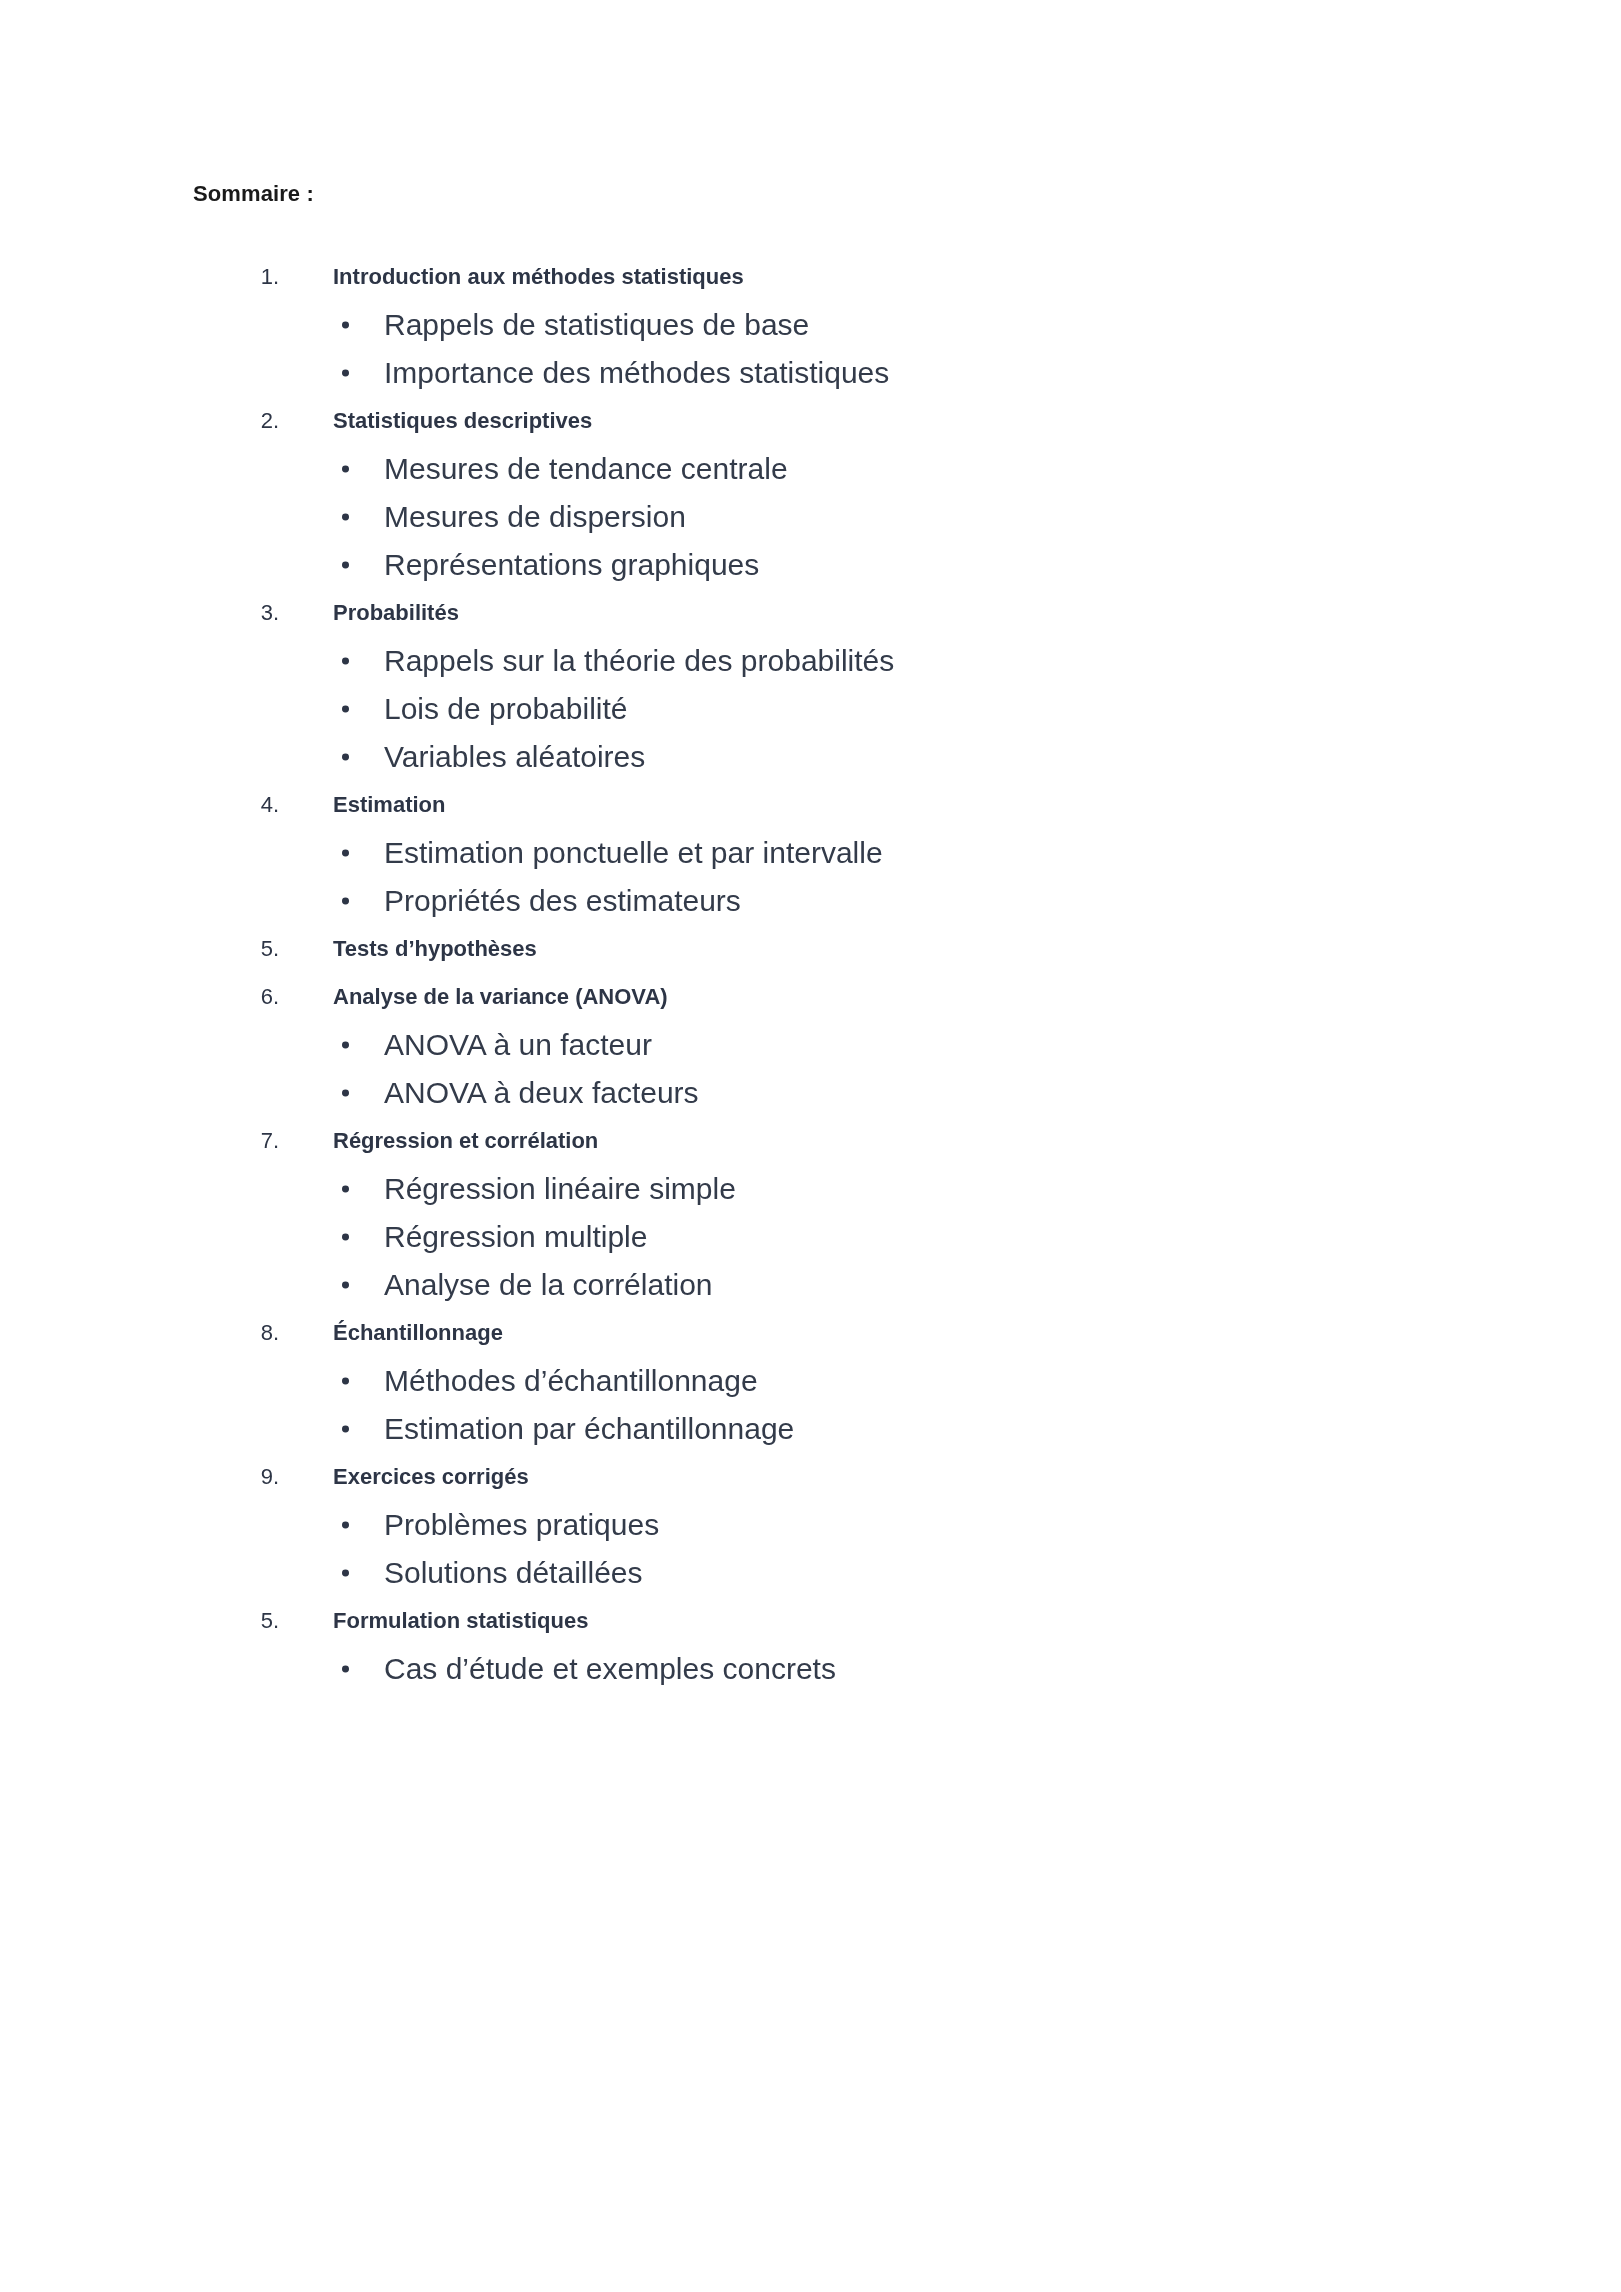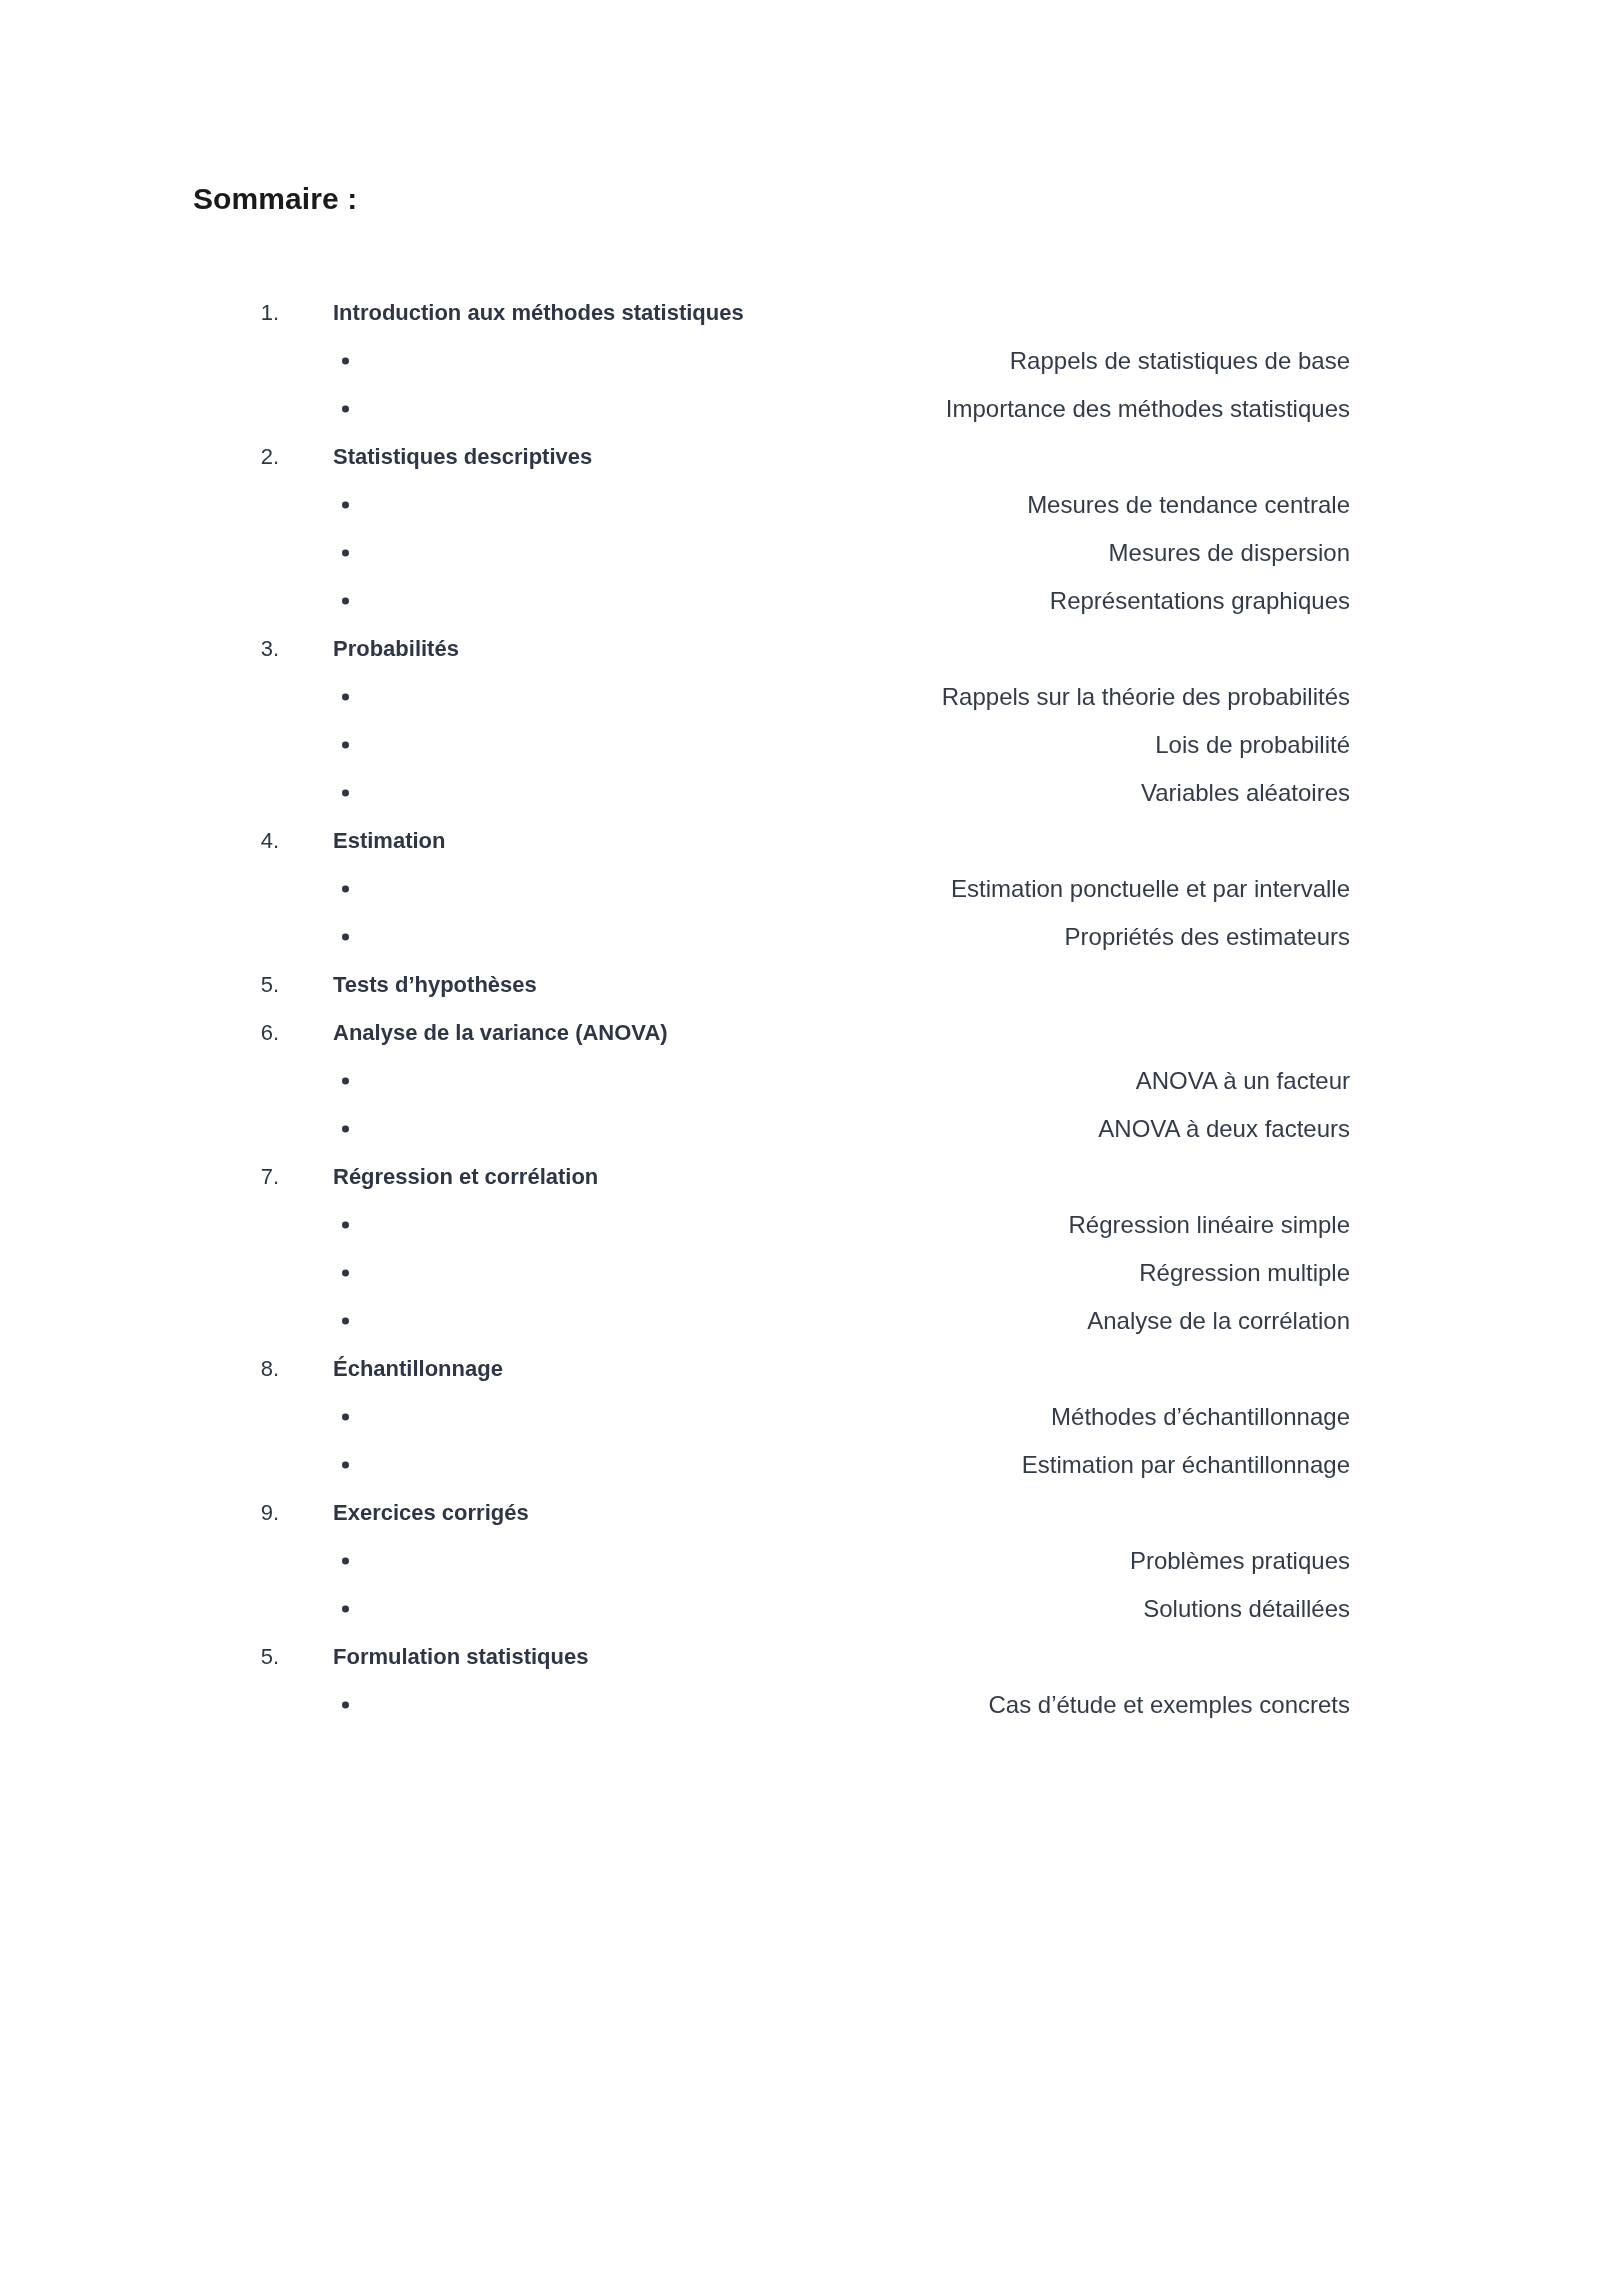--- a/index.html
+++ b/index.html
@@ -21,26 +21,26 @@
 
   .content {
     position: absolute;
     left: 193px;
     top: 181px;
     width: 1157px;
   }
 
   
   .doc-title {
-    font-size: 30px;
+    font-size: 22px;
     font-weight: bold;
     color: #1a1a1a;
     letter-spacing: 0.1px;
     line-height: 1.2;
-    margin: 0 0 72px 0;
+    margin: 0 0 46px 0;
   }
 
   
   .outline {
     margin: 0;
     padding: 0;
     list-style: none;
   }
 
   .outline-item {
@@ -84,25 +84,24 @@
     padding: 0;
     list-style: none;
   }
 
   .sub-item {
     position: relative;
     display: block;
     height: 48px;
     line-height: 48px;
     padding-left: 191px;    
-    font-size: 24px;
+    font-size: 30px;
     font-weight: normal;
     color: #333b4a;
     white-space: nowrap;
-    text-align: right;
   }
 
   .bullet-dot {
     position: absolute;
     left: 149px;            
     top: 50%;
     transform: translateY(-50%);
     width: 6.9px;
     height: 6.9px;
     border-radius: 50%;

